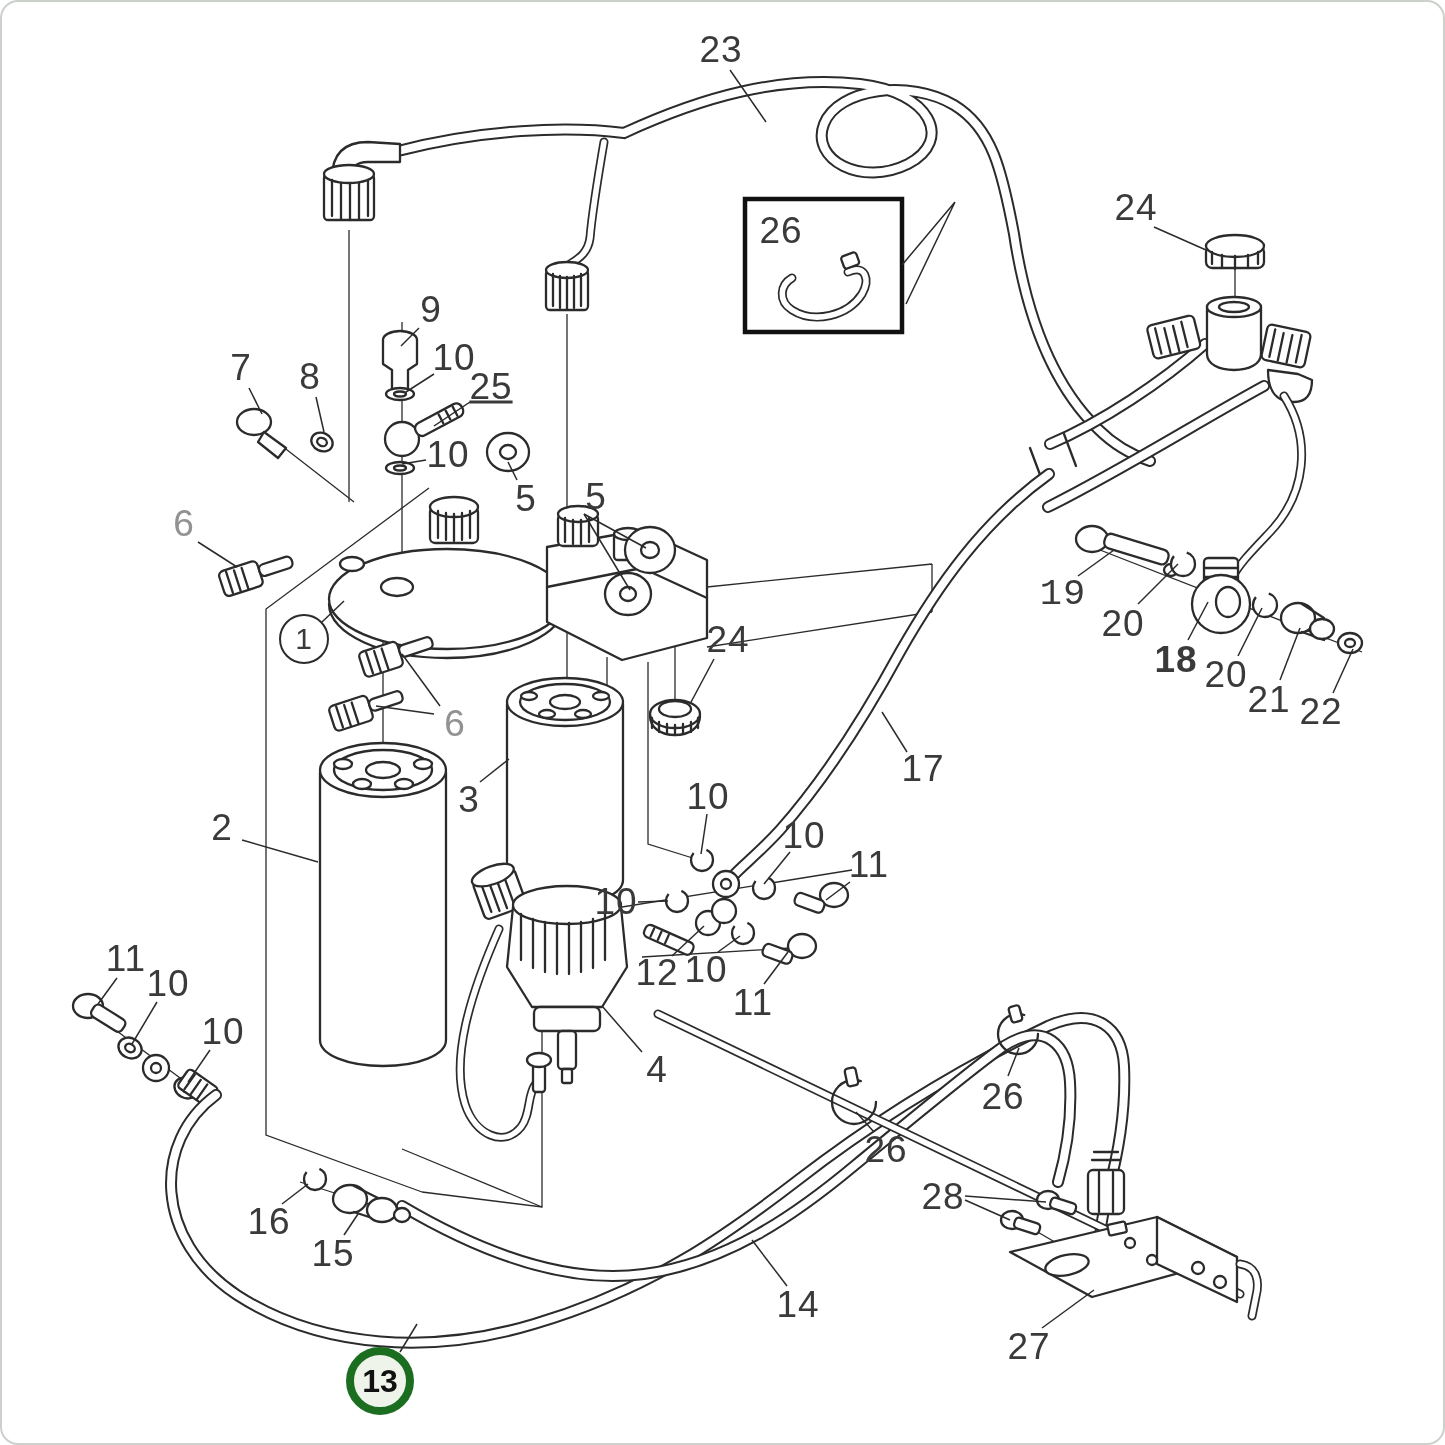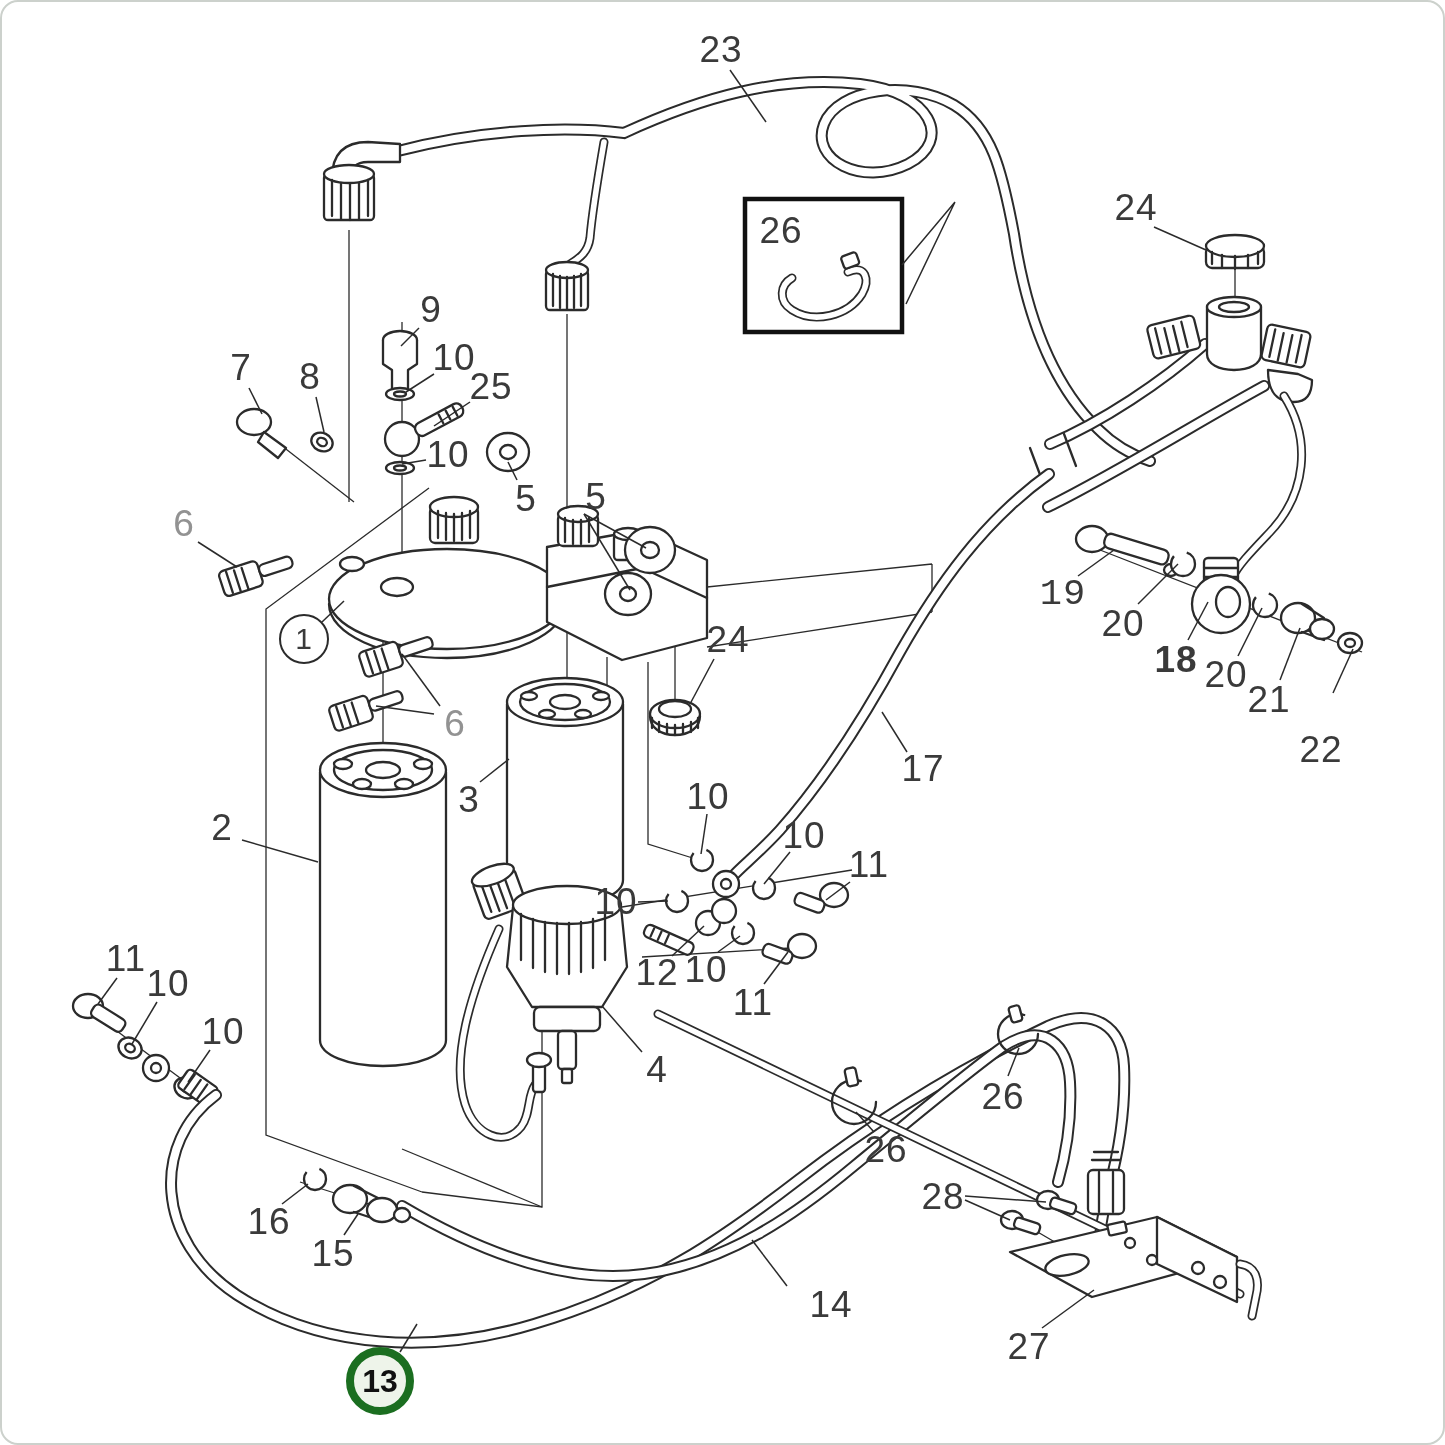--- a/index.html
+++ b/index.html
@@ -390,21 +390,21 @@
       <line x1="785" y1="1284" x2="750" y2="1238" class="leader"></line>
       <line x1="398" y1="1350" x2="415" y2="1322" class="leader"></line>
     </svg>
 
 <div id="callout-layer">
       <div class="callout" style="left: 719px; top: 47px;">23</div>
       <div class="callout" style="left: 779px; top: 228px;">26</div>
       <div class="callout" style="left: 1134px; top: 205px;">24</div>
       <div class="callout" style="left: 429px; top: 307px;">9</div>
       <div class="callout" style="left: 452px; top: 355px;">10</div>
-      <div class="callout" style="left: 489px; top: 384px;">25</div>
+      <div class="callout" style="left: 489px; top: 384px; text-decoration: underline;">25</div>
       <div class="callout" style="left: 239px; top: 365px;">7</div>
       <div class="callout" style="left: 308px; top: 374px;">8</div>
       <div class="callout" style="left: 446px; top: 452px;">10</div>
       <div class="callout" style="left: 524px; top: 496px;">5</div>
       <div class="callout" style="left: 594px; top: 494px;">5</div>
       <div class="callout gray" style="left: 182px; top: 521px;">6</div>
       <div class="callout circled" style="left: 302px; top: 637px;">1</div>
       <div class="callout gray" style="left: 453px; top: 721px;">6</div>
       <div class="callout" style="left: 220px; top: 825px;">2</div>
       <div class="callout" style="left: 467px; top: 797px;">3</div>
@@ -416,27 +416,27 @@
       <div class="callout" style="left: 655px; top: 970px;">12</div>
       <div class="callout" style="left: 704px; top: 967px;">10</div>
       <div class="callout" style="left: 751px; top: 1000px;">11</div>
       <div class="callout" style="left: 921px; top: 766px;">17</div>
       <div class="callout" style="left: 655px; top: 1067px;">4</div>
       <div class="callout" style="left: 1061px; top: 592px; font-family: Liberation Mono, monospace;">19</div>
       <div class="callout" style="left: 1121px; top: 621px;">20</div>
       <div class="callout" style="left: 1174px; top: 657px; font-weight: bold;">18</div>
       <div class="callout" style="left: 1224px; top: 672px;">20</div>
       <div class="callout" style="left: 1267px; top: 697px;">21</div>
-      <div class="callout" style="left: 1319px; top: 709px; margin-top: 38px;">22</div>
+      <div class="callout" style="left: 1319px; top: 709px;">22</div>
       <div class="callout" style="left: 1001px; top: 1094px;">26</div>
       <div class="callout" style="left: 884px; top: 1147px;">26</div>
       <div class="callout" style="left: 941px; top: 1194px;">28</div>
       <div class="callout" style="left: 1027px; top: 1344px;">27</div>
       <div class="callout" style="left: 267px; top: 1219px; text-align: right;">16</div>
       <div class="callout" style="left: 331px; top: 1251px;">15</div>
       <div class="callout" style="left: 124px; top: 956px;">11</div>
       <div class="callout" style="left: 166px; top: 981px;">10</div>
       <div class="callout" style="left: 221px; top: 1029px;">10</div>
-      <div class="callout" style="left: 796px; top: 1302px; margin-left: 33px;">14</div>
+      <div class="callout" style="left: 796px; top: 1302px;">14</div>
       <div class="callout circled-green" style="left: 378px; top: 1379px;">13</div>
     </div>
 
 </div>
 
 </body></html>

